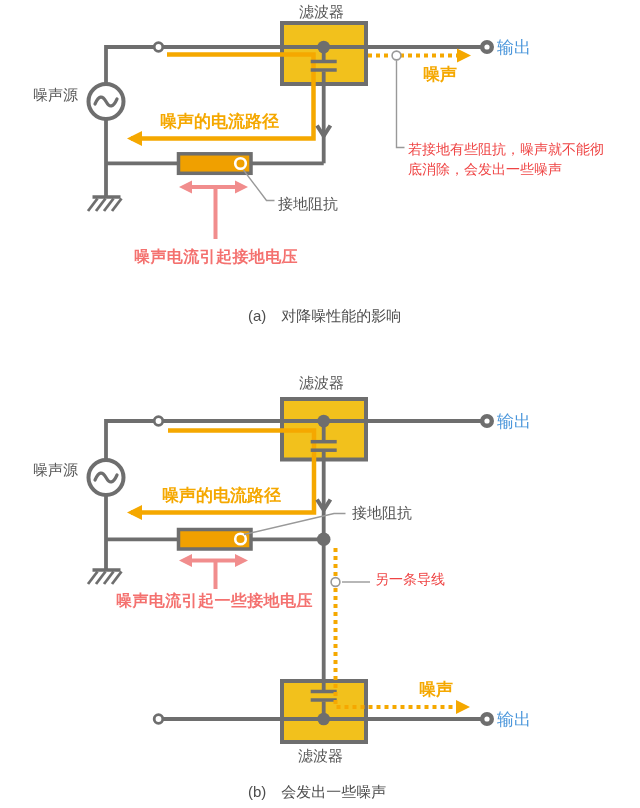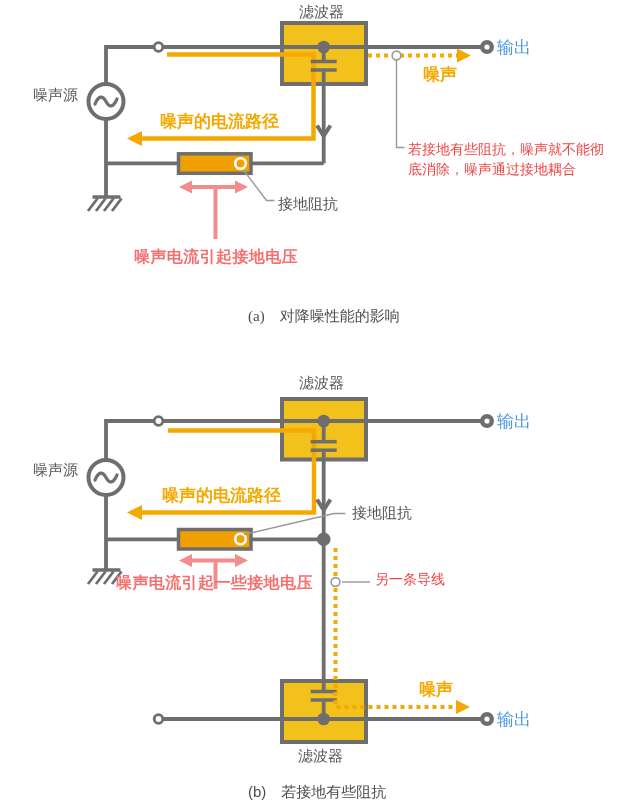--- a/index.html
+++ b/index.html
@@ -157,33 +157,33 @@
     </g>
   </svg>
 
   <div class="lbl gray" style="left:299px;top:3px;">滤波器</div>
   <div class="lbl blue" style="left:497px;top:37px;">输出</div>
   <div class="lbl orange" style="left:423px;top:64px;">噪声</div>
   <div class="lbl gray" style="left:33px;top:86px;">噪声源</div>
   <div class="lbl orange" style="left:160px;top:111px;">噪声的电流路径</div>
   <div class="lbl note" style="left:408px;top:139px;">
     <div>若接地有些阻抗，噪声就不能彻</div>
-    <div>底消除，噪声通过接地耦合</div>
+    <div>底消除，会发出一些噪声</div>
   </div>
   <div class="lbl gray" style="left:278px;top:195px;">接地阻抗</div>
   <div class="lbl red" style="left:134px;top:247px;">噪声电流引起接地电压</div>
-  <div class="lbl caption" style="left:248px;top:307px;font-family:Liberation Serif, serif;">(a)　对降噪性能的影响</div>
+  <div class="lbl caption" style="left:248px;top:307px;">(a)　对降噪性能的影响</div>
 
   <div class="lbl gray" style="left:299px;top:374px;">滤波器</div>
   <div class="lbl blue" style="left:497px;top:411px;">输出</div>
   <div class="lbl gray" style="left:33px;top:461px;">噪声源</div>
   <div class="lbl orange" style="left:162px;top:485px;">噪声的电流路径</div>
   <div class="lbl gray" style="left:352px;top:504px;">接地阻抗</div>
-  <div class="lbl red" style="left:116px;top:573px;">噪声电流引起一些接地电压</div>
+  <div class="lbl red" style="left:116px;top:591px;">噪声电流引起一些接地电压</div>
   <div class="lbl note" style="left:375px;top:569px;">
     <div>另一条导线</div>
   </div>
   <div class="lbl orange" style="left:419px;top:679px;">噪声</div>
   <div class="lbl blue" style="left:497px;top:709px;">输出</div>
   <div class="lbl gray" style="left:298px;top:747px;">滤波器</div>
-  <div class="lbl caption" style="left:248px;top:783px;">(b)　若接地有些阻抗</div>
+  <div class="lbl caption" style="left:248px;top:783px;">(b)　会发出一些噪声</div>
 
 </div>
 
 </body></html>

